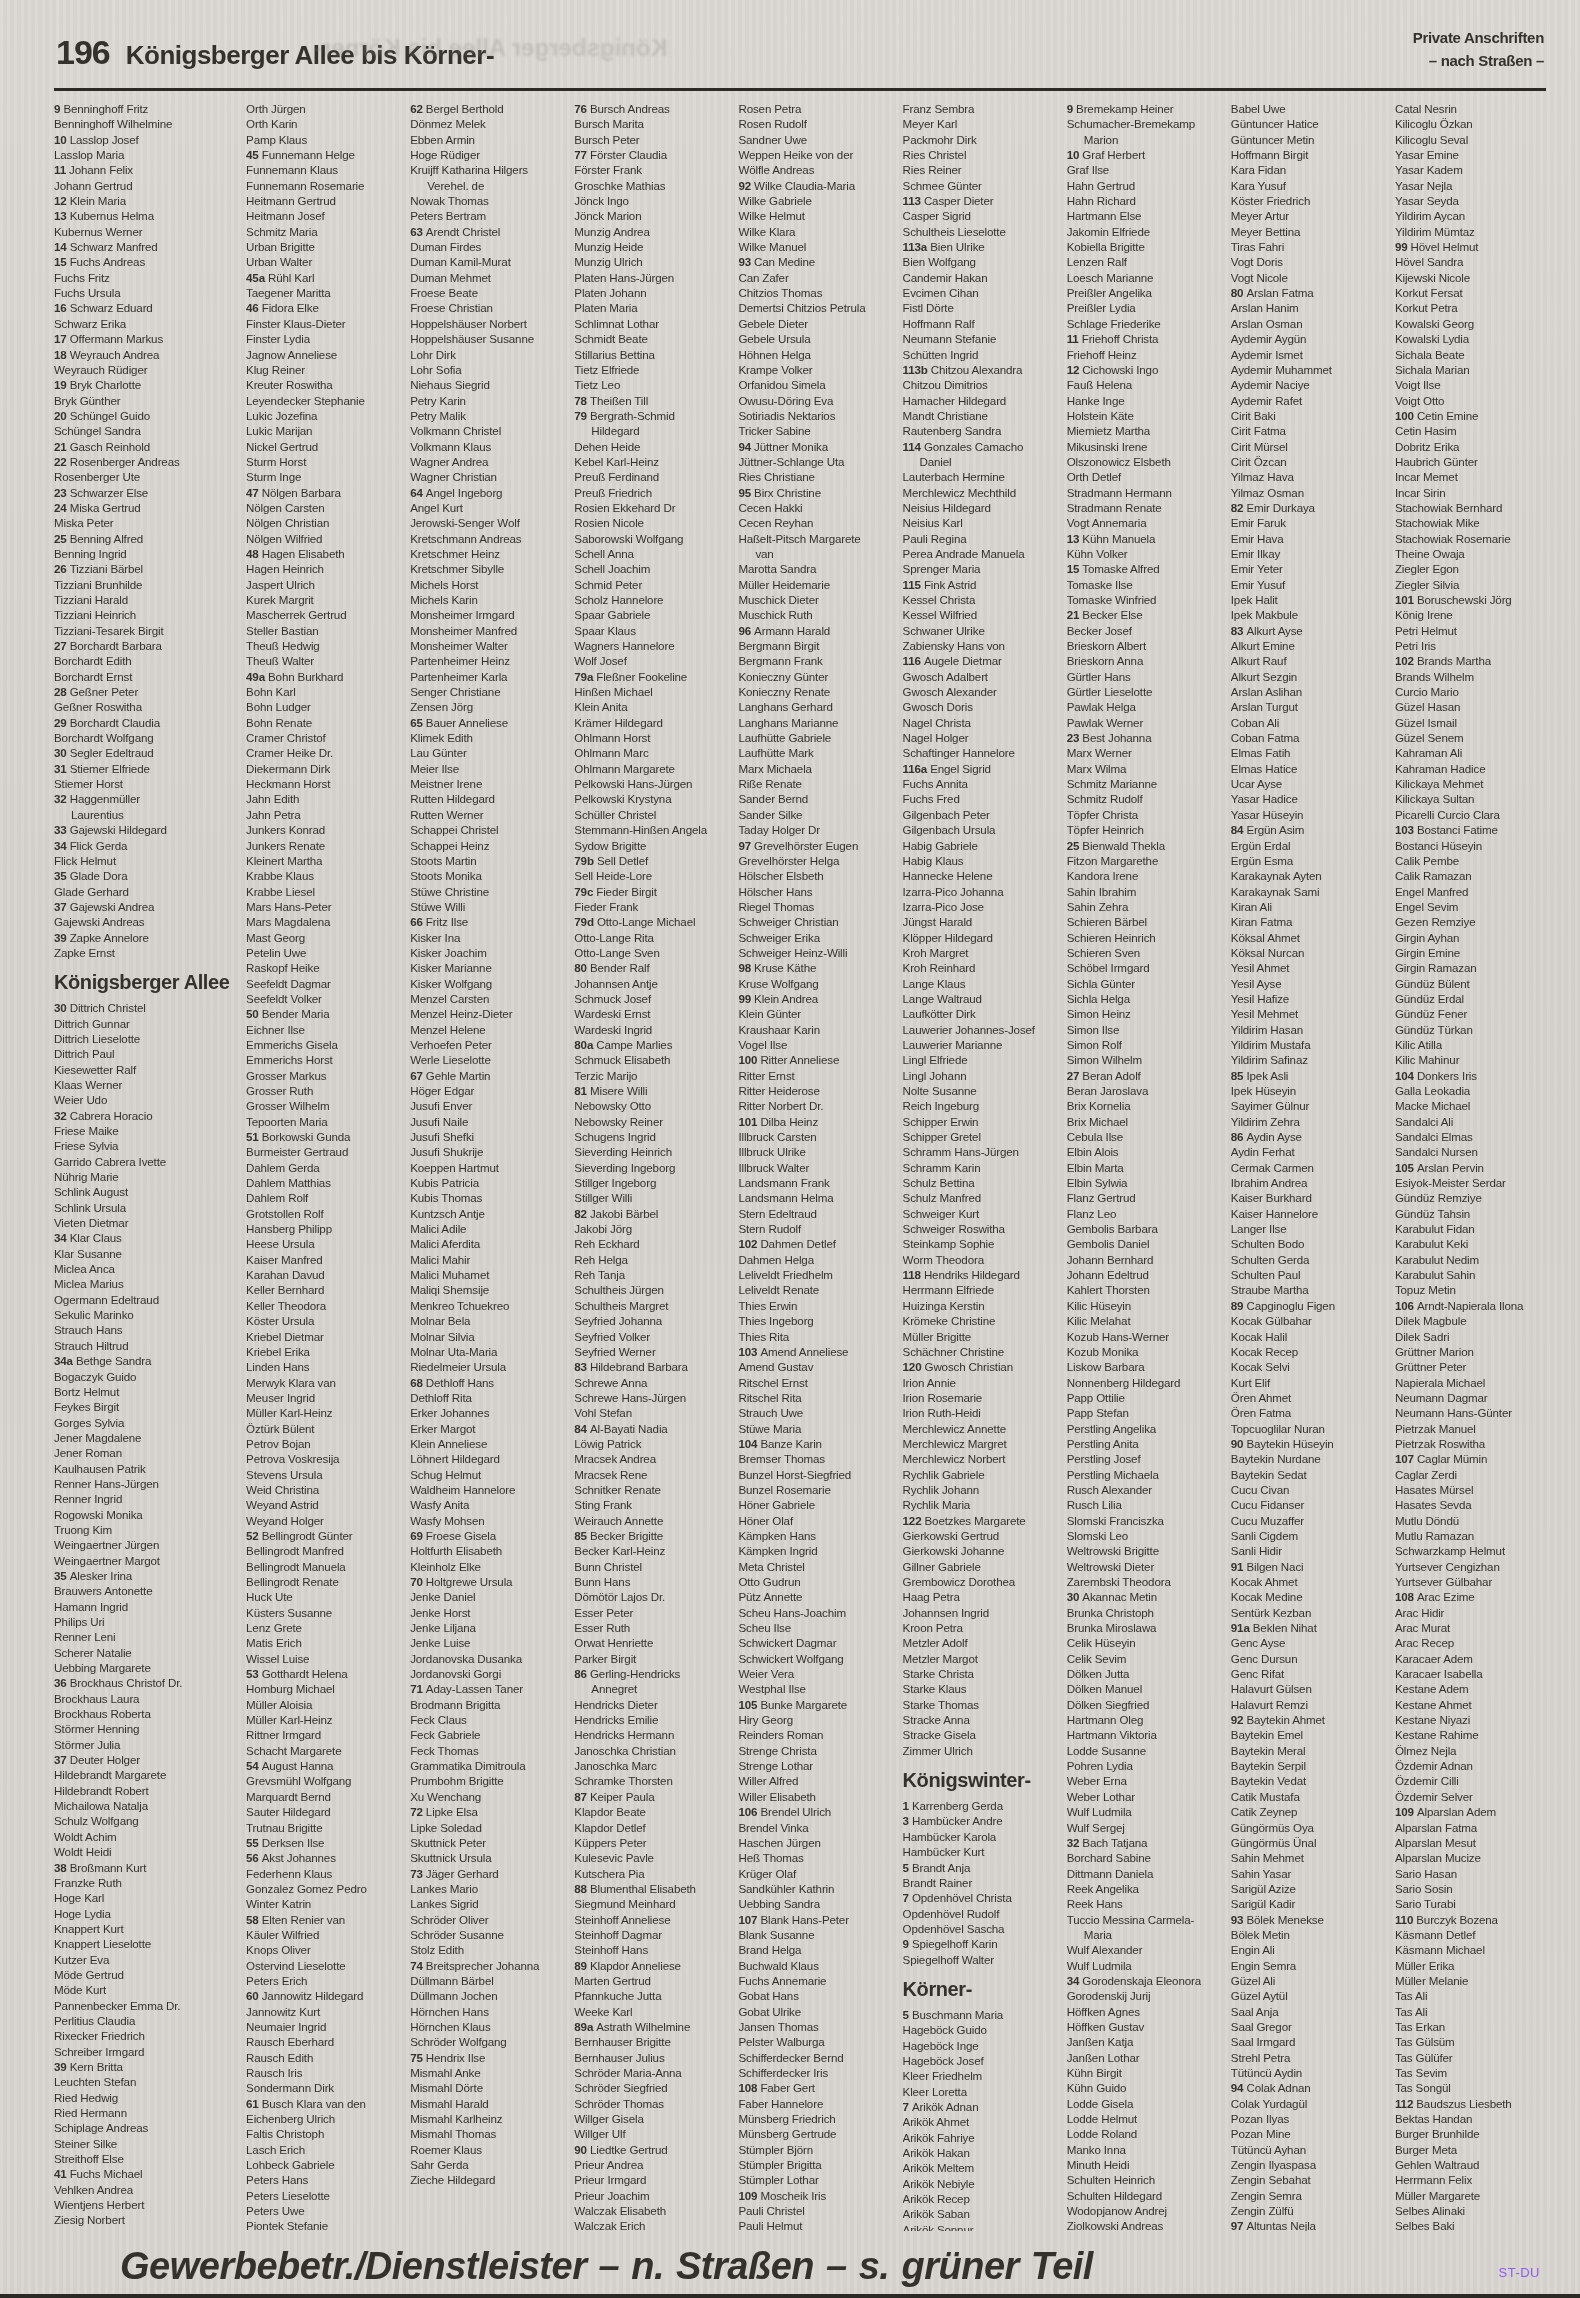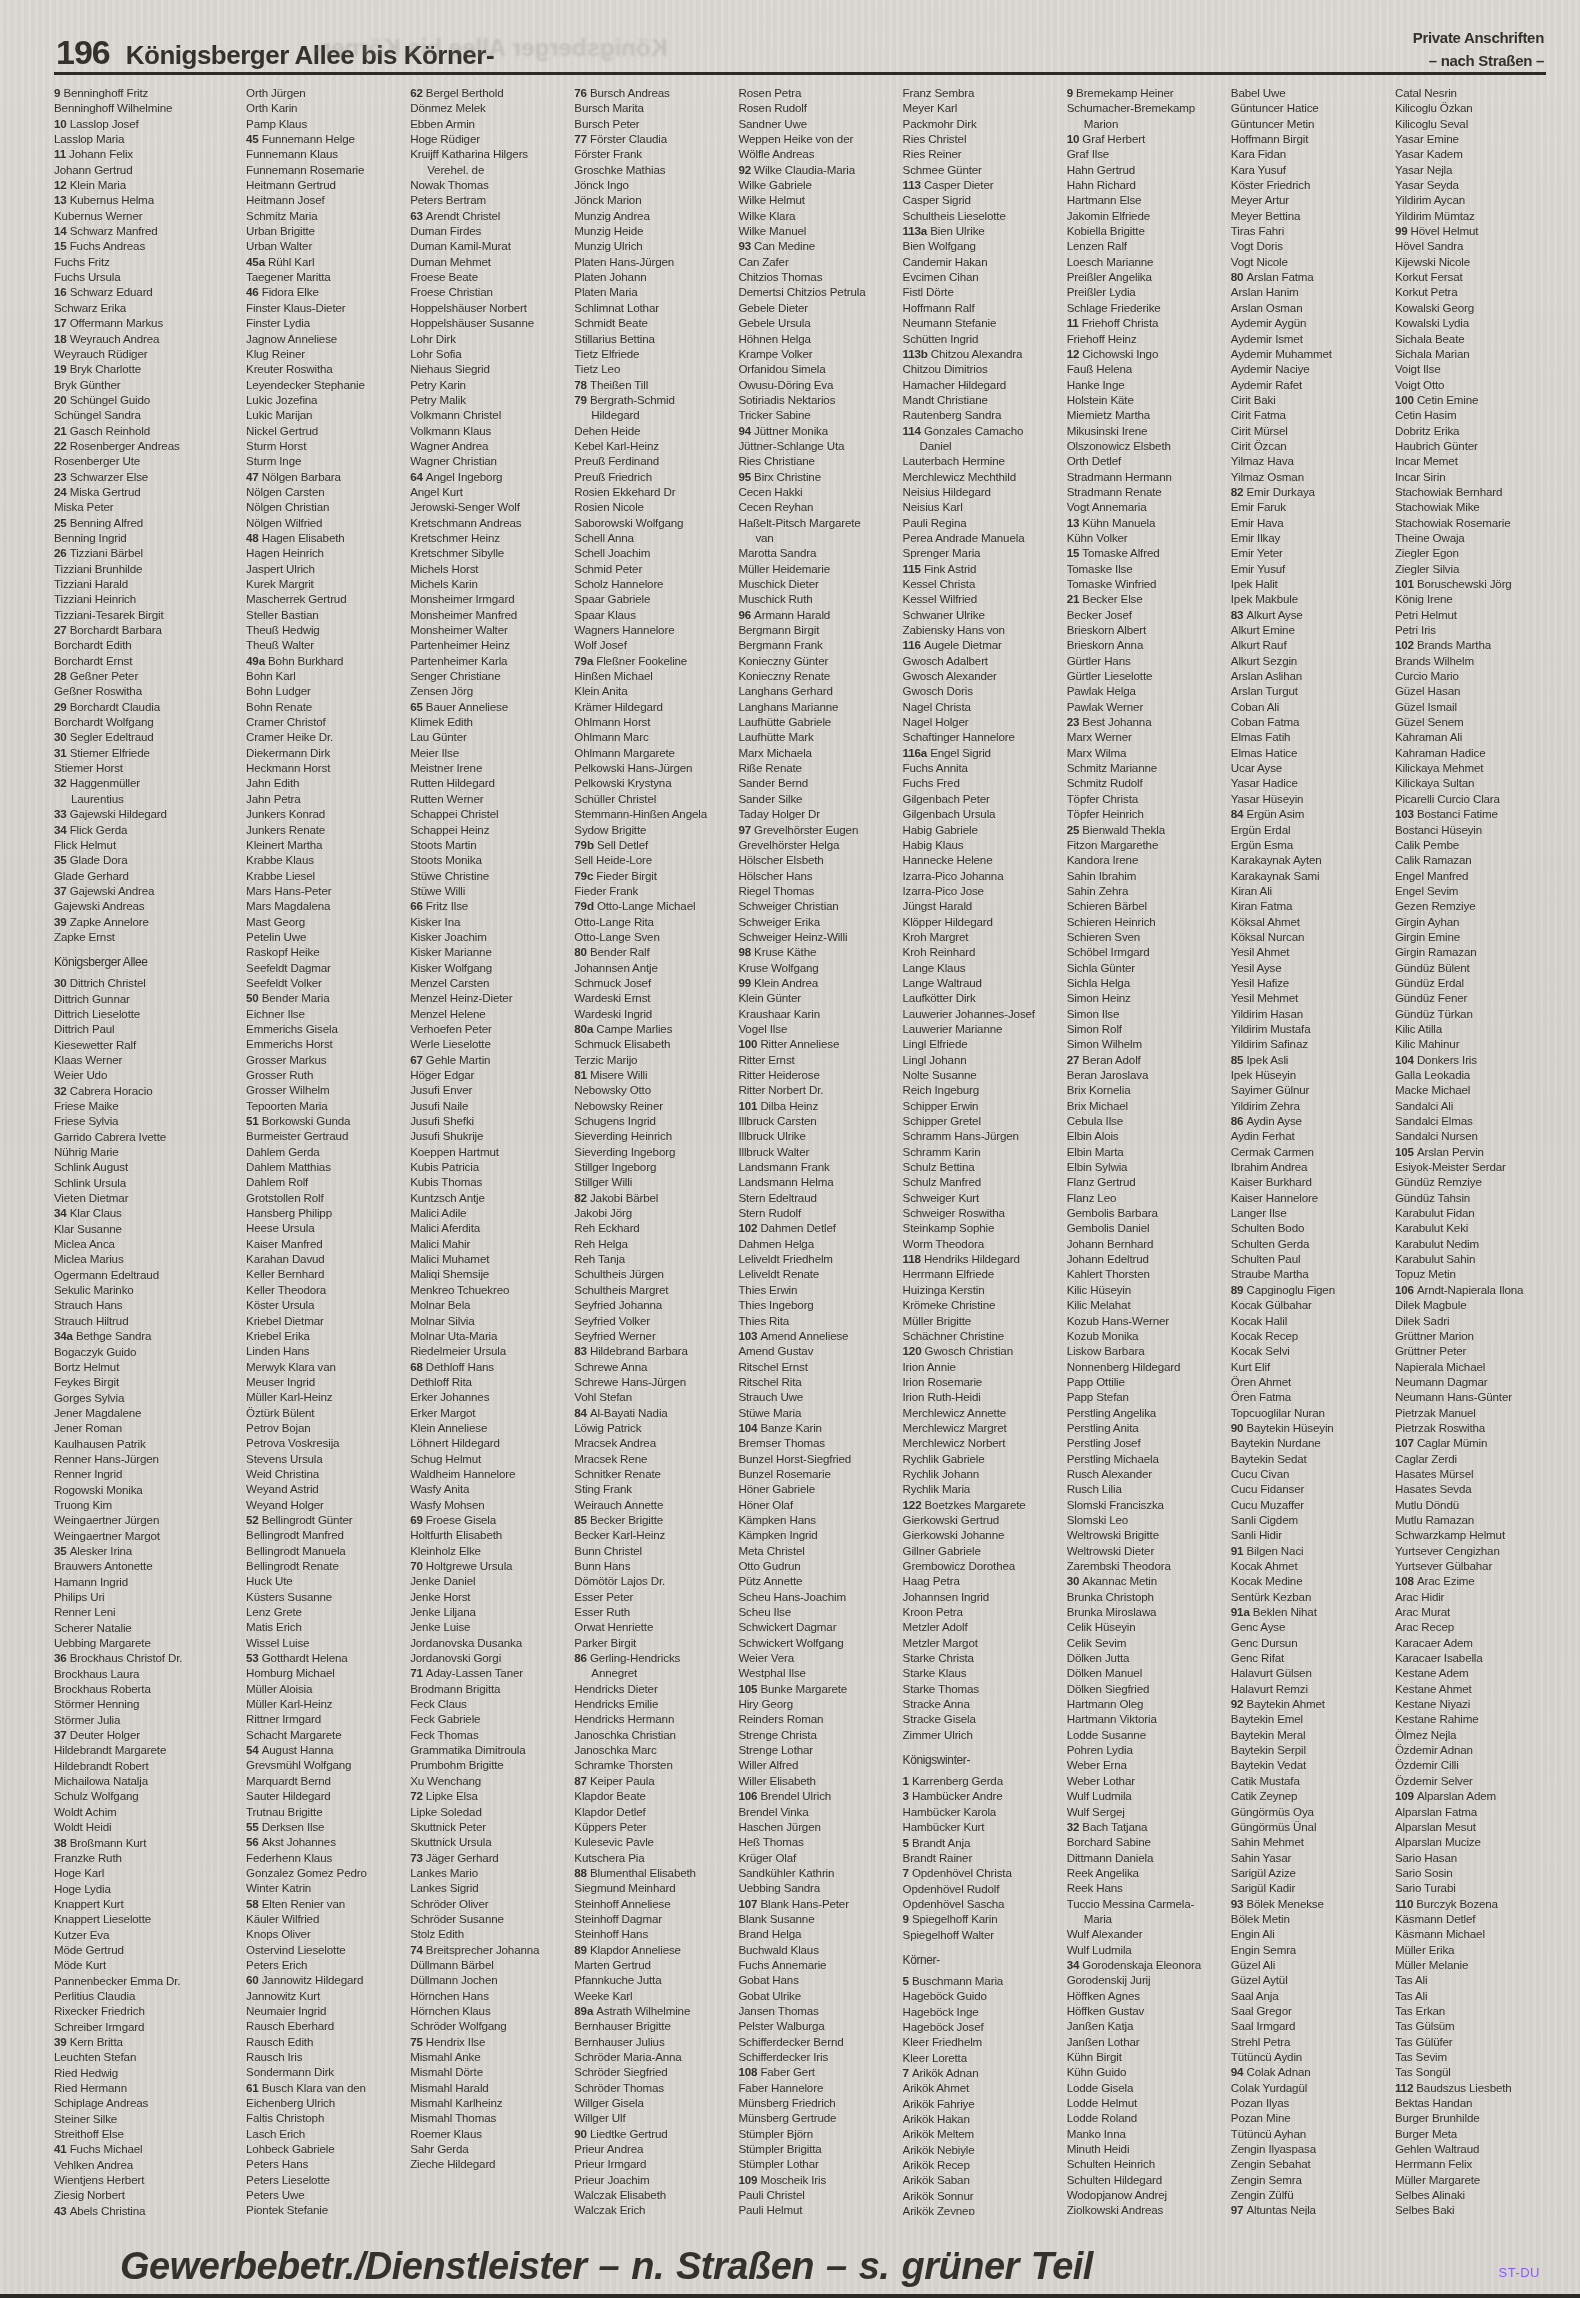--- a/index.html
+++ b/index.html
@@ -8,21 +8,21 @@
     background:
       repeating-linear-gradient(90deg, rgba(255,255,255,.05) 0 3px, rgba(0,0,0,.02) 3px 7px),
       linear-gradient(180deg,#dbd8d3 0%,#d6d3ce 40%,#d8d5d0 100%);
     font-family:"Liberation Sans", sans-serif;
     color:#34312d;
     overflow:hidden;
     position:relative;
   }
   .page-header{
     position:relative;
-    padding:14px 36px 0 56px;
+    padding:14px 36px 16px 56px;
     height:58px;
     border-bottom:3px solid #2c2a27;
     margin:0 34px 0 54px;
     padding-left:2px;padding-right:2px;
     display:flex;align-items:flex-end;justify-content:space-between;
   }
   .hdr-left{display:flex;align-items:baseline;gap:16px;}
   .page-num{font-size:34px;font-weight:bold;letter-spacing:-1px;}
   .page-title{font-size:26px;font-weight:bold;letter-spacing:-0.5px;text-align:right;}
   .ghost{
@@ -42,21 +42,21 @@
   .col:first-child{flex:1.18 1 0;}
   .ln{
     font-size:11.6px;
     line-height:15.35px;
     white-space:nowrap;
     letter-spacing:-0.15px;
   }
   .ln b{font-weight:bold;}
   .ln.cont{padding-left:17px;}
   .sec{
-    font-size:12px;font-weight:normal;letter-spacing:-0.4px;
+    font-size:20px;font-weight:bold;letter-spacing:-0.4px;
     margin:11px 0 6px 0;white-space:nowrap;
   }
   .page-footer{
     position:absolute;left:0;right:0;bottom:0;height:56px;
     border-bottom:4px solid #2c2a27;
     display:flex;align-items:center;
   }
   .footer-text{
     margin-left:120px;
     font-size:38px;font-weight:bold;font-style:italic;letter-spacing:-0.5px;

